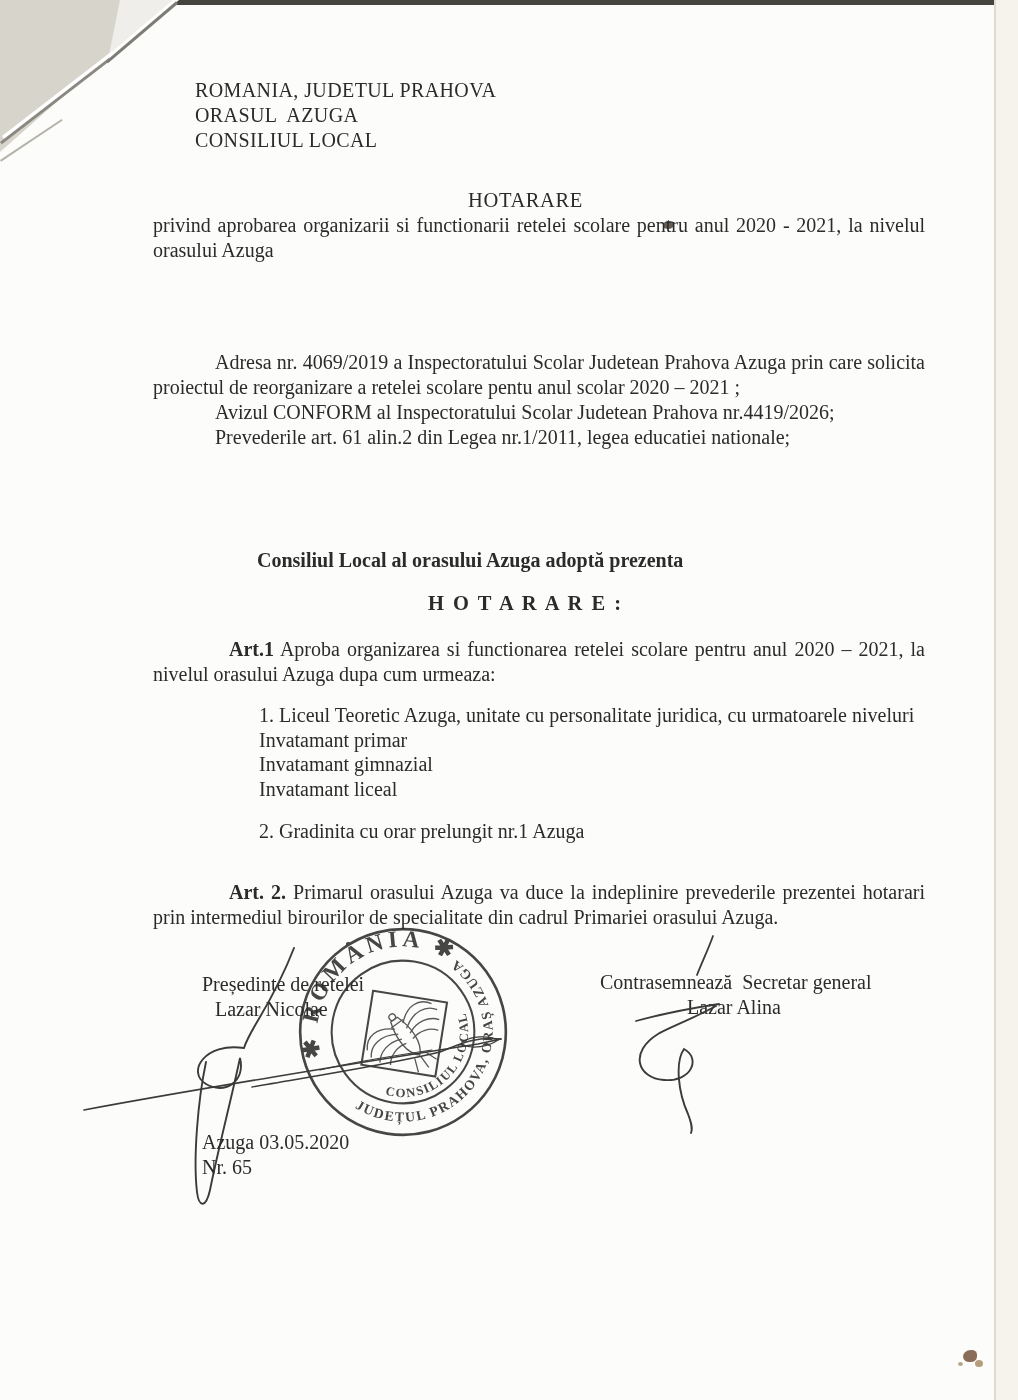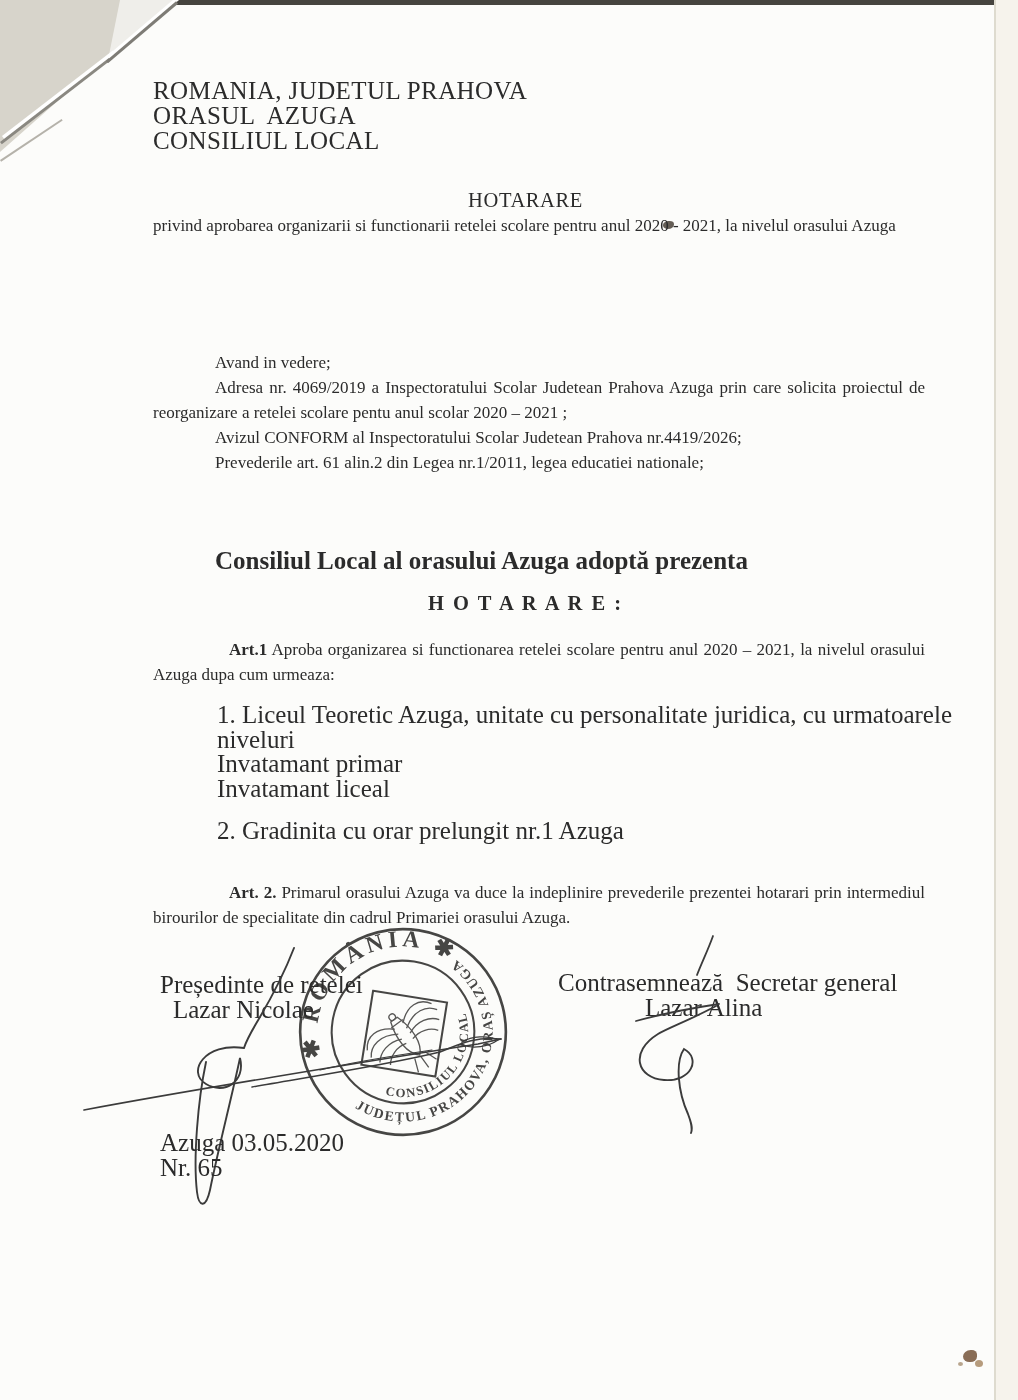--- a/index.html
+++ b/index.html
@@ -3,22 +3,22 @@
 <meta charset="utf-8">
 <style>
   * { margin:0; padding:0; box-sizing:border-box; }
   html,body { width:1018px; height:1400px; background:#e9e7e0; }
   .page {
     position:relative; width:1018px; height:1400px; overflow:hidden;
     background:#fcfcfa;
     font-family:"Liberation Serif", serif;
     color:#2b2b2b;
   }
-  .txt { position:absolute; font-size:25px; line-height:25px; }
-  .block { position:absolute; left:153px; width:772px; font-size:17px; line-height:25px; text-align:justify; }
+  .txt { position:absolute; font-size:20px; line-height:25px;margin-left:42px; }
+  .block { position:absolute; left:153px; width:772px; font-size:20px; line-height:25px; text-align:justify; }
   .block p { margin:0; }
   .indent { text-indent:62px; }
   .indent-lg { text-indent:76px; }
   .centered { text-align:center; }
   .bold { font-weight:bold; }
   .pre { white-space:pre; }
 
   
   .top-edge-line { position:absolute; left:110px; right:0; top:0; height:5px; background:#46443f; }
   .right-strip { position:absolute; top:0; right:0; width:22px; height:1400px; background:#f6f3ec; }
@@ -67,37 +67,37 @@
     <div class="pre">ROMANIA, JUDETUL PRAHOVA</div>
     <div class="pre">ORASUL  AZUGA</div>
     <div class="pre">CONSILIUL LOCAL</div>
   </div>
 
   <div class="block centered" style="top:188px; width:745px; font-size:20.5px; letter-spacing:.6px;">HOTARARE</div>
 
   <div class="block" style="top:213px;">privind aprobarea organizarii si functionarii retelei scolare pentru anul 2020 - 2021, la nivelul orasului Azuga</div>
 
   <div class="block" style="top:350px;">
-    <p class="indent">Avand in vedere;</p>
     <p class="indent">Adresa nr. 4069/2019 a Inspectoratului Scolar Judetean Prahova Azuga prin care solicita proiectul de reorganizare a retelei scolare pentu anul scolar 2020 – 2021 ;</p>
     <p class="indent">Avizul CONFORM al Inspectoratului Scolar Judetean Prahova nr.4419/2026;</p>
     <p class="indent">Prevederile art. 61 alin.2 din Legea nr.1/2011, legea educatiei nationale;</p>
   </div>
 
   <div class="txt bold" style="left:215px; top:548px;">Consiliul Local al orasului Azuga adoptă prezenta</div>
 
   <div class="block centered bold" style="top:591px; width:745px; font-size:20.5px; letter-spacing:2px;">H O T A R A R E :</div>
 
   <div class="block" style="top:637px;">
     <p class="indent-lg"><span class="bold">Art.1</span><span> Aproba organizarea si functionarea retelei scolare pentru anul 2020 – 2021, la nivelul orasului Azuga dupa cum urmeaza:</span></p>
   </div>
 
   <div class="txt" style="left:217px; top:703px; line-height:24.5px;">
     <div>1. Liceul Teoretic Azuga, unitate cu personalitate juridica, cu urmatoarele niveluri</div>
     <div>Invatamant primar</div>
+    <div>Invatamant gimnazial</div>
     <div>Invatamant liceal</div>
     <div style="height:18px;"></div>
     <div>2. Gradinita cu orar prelungit nr.1 Azuga</div>
   </div>
 
   <div class="block" style="top:880px;">
     <p class="indent-lg"><span class="bold">Art. 2.</span><span> Primarul orasului Azuga va duce la indeplinire prevederile prezentei hotarari prin intermediul birourilor de specialitate din cadrul Primariei orasului Azuga.</span></p>
   </div>
 
   <div class="txt" style="left:160px; top:972px;">Președinte de retelei</div>

